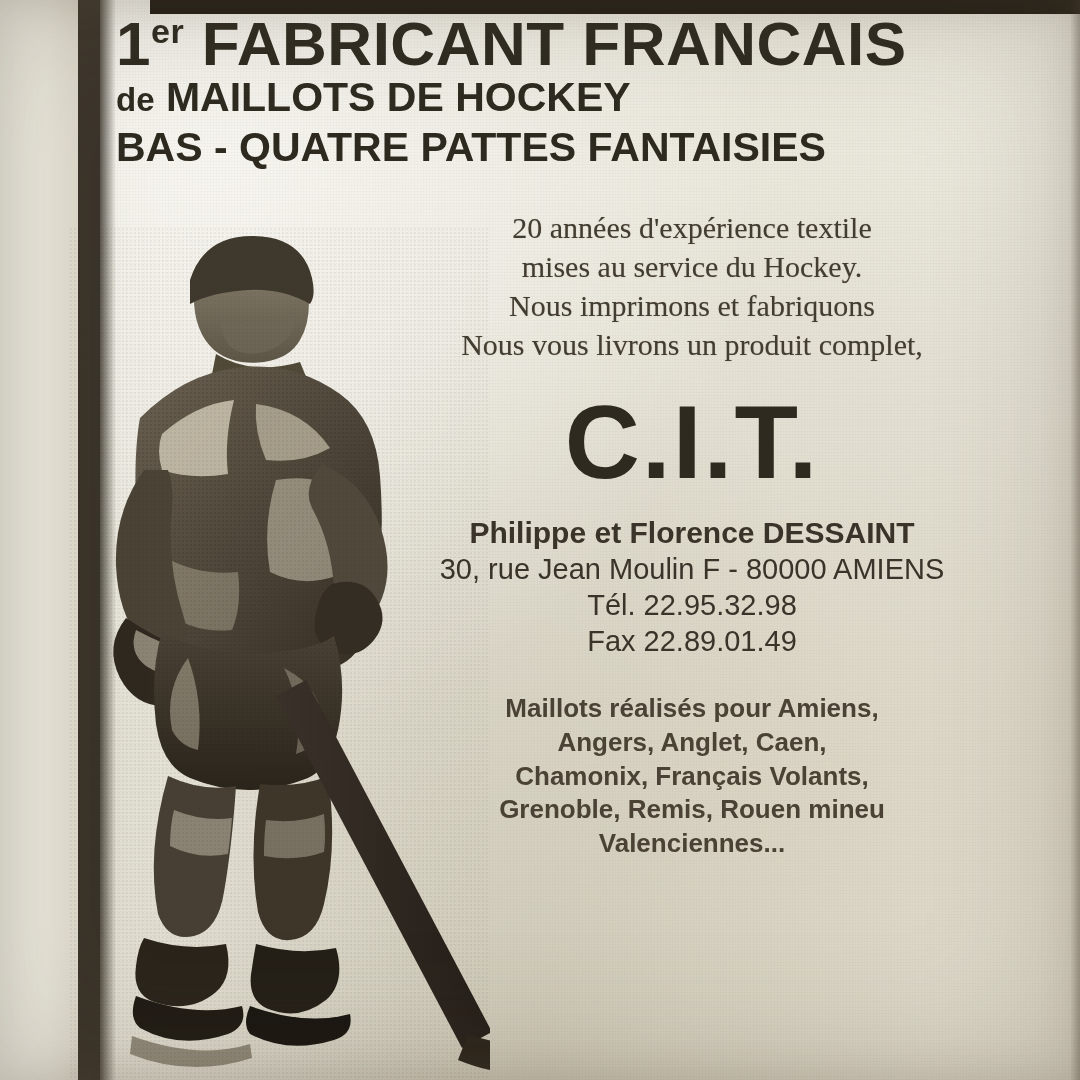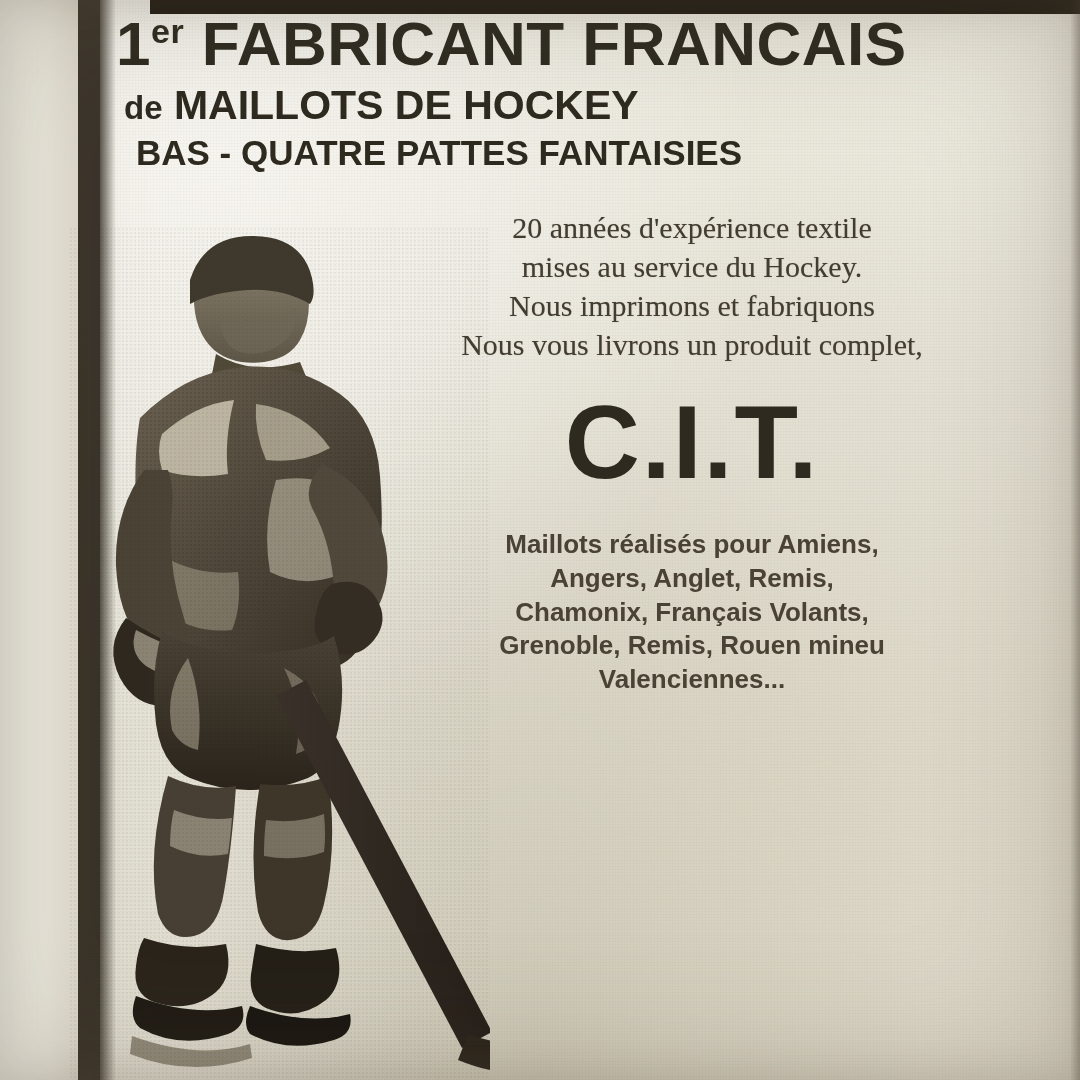--- a/index.html
+++ b/index.html
@@ -101,34 +101,32 @@
   }
   .hl-1 .ord {
     font-size: 34px;
     vertical-align: super;
     font-weight: 700;
   }
   .hl-2 {
     font-size: 41px;
     font-weight: 700;
     line-height: 1.12;
-    margin-top: 8px;
-    white-space: nowrap;
-    padding-left: 8px;
+    margin-top: 0;
+    white-space: nowrap;
   }
   .hl-2 .small-word {
     font-size: 33px;
   }
   .hl-3 {
-    font-size: 35px;
+    font-size: 41px;
     font-weight: 700;
     line-height: 1.12;
     margin-top: 4px;
     white-space: nowrap;
-    padding-left: 20px;
   }
 
   
   .copy-col {
     position: absolute;
     left: 372px;
     top: 208px;
     width: 640px;
     text-align: center;
     color: #3a342a;
@@ -295,24 +293,30 @@
 
     <div class="body-copy">
       <div>20 années d'expérience textile</div>
       <div>mises au service du Hockey.</div>
       <div>Nous imprimons et fabriquons</div>
       <div>Nous vous livrons un produit complet,</div>
     </div>
 
     <div class="brand">C.I.T.</div>
 
+    <div class="contact">
+      <div class="names">Philippe et Florence DESSAINT</div>
+      <div class="addr">30, rue Jean Moulin F - 80000 AMIENS</div>
+      <div class="tel">Tél. 22.95.32.98</div>
+      <div class="fax">Fax 22.89.01.49</div>
+    </div>
 
     <div class="clients">
       <div>Maillots réalisés pour Amiens,</div>
-      <div>Angers, Anglet, Remis,</div>
+      <div>Angers, Anglet, Caen,</div>
       <div>Chamonix, Français Volants,</div>
       <div>Grenoble, Remis, Rouen mineu</div>
       <div>Valenciennes...</div>
     </div>
 
   </div>
 
   <div class="vignette"></div>
 </div>
 

